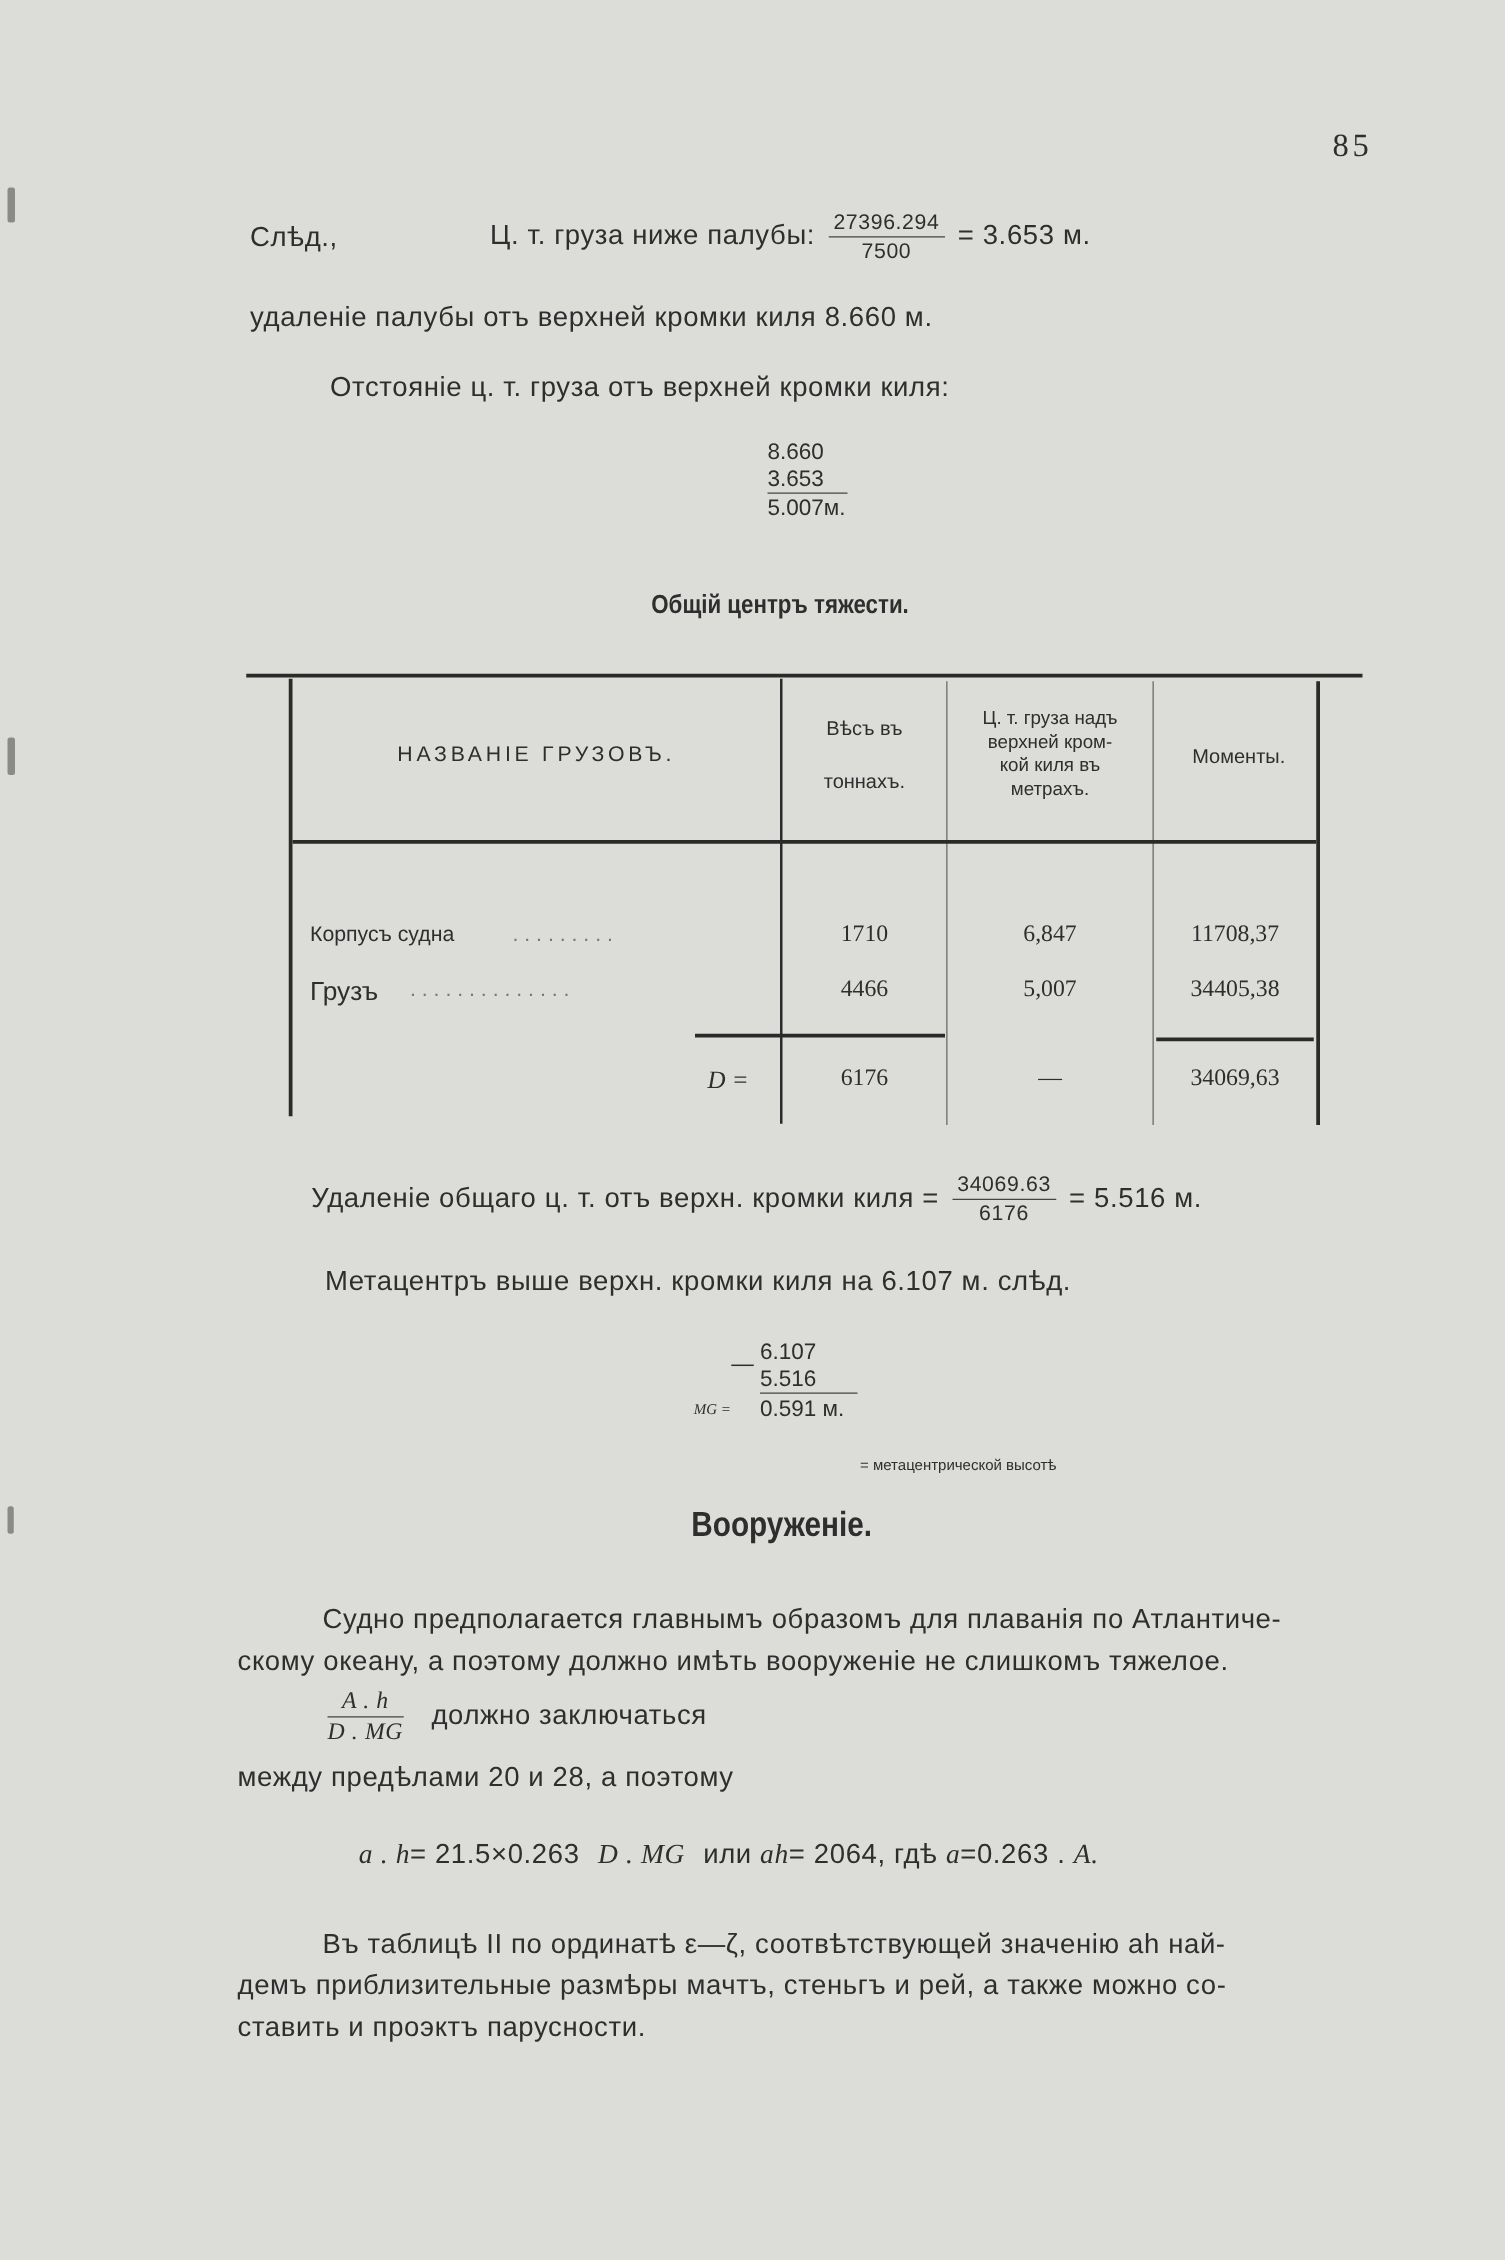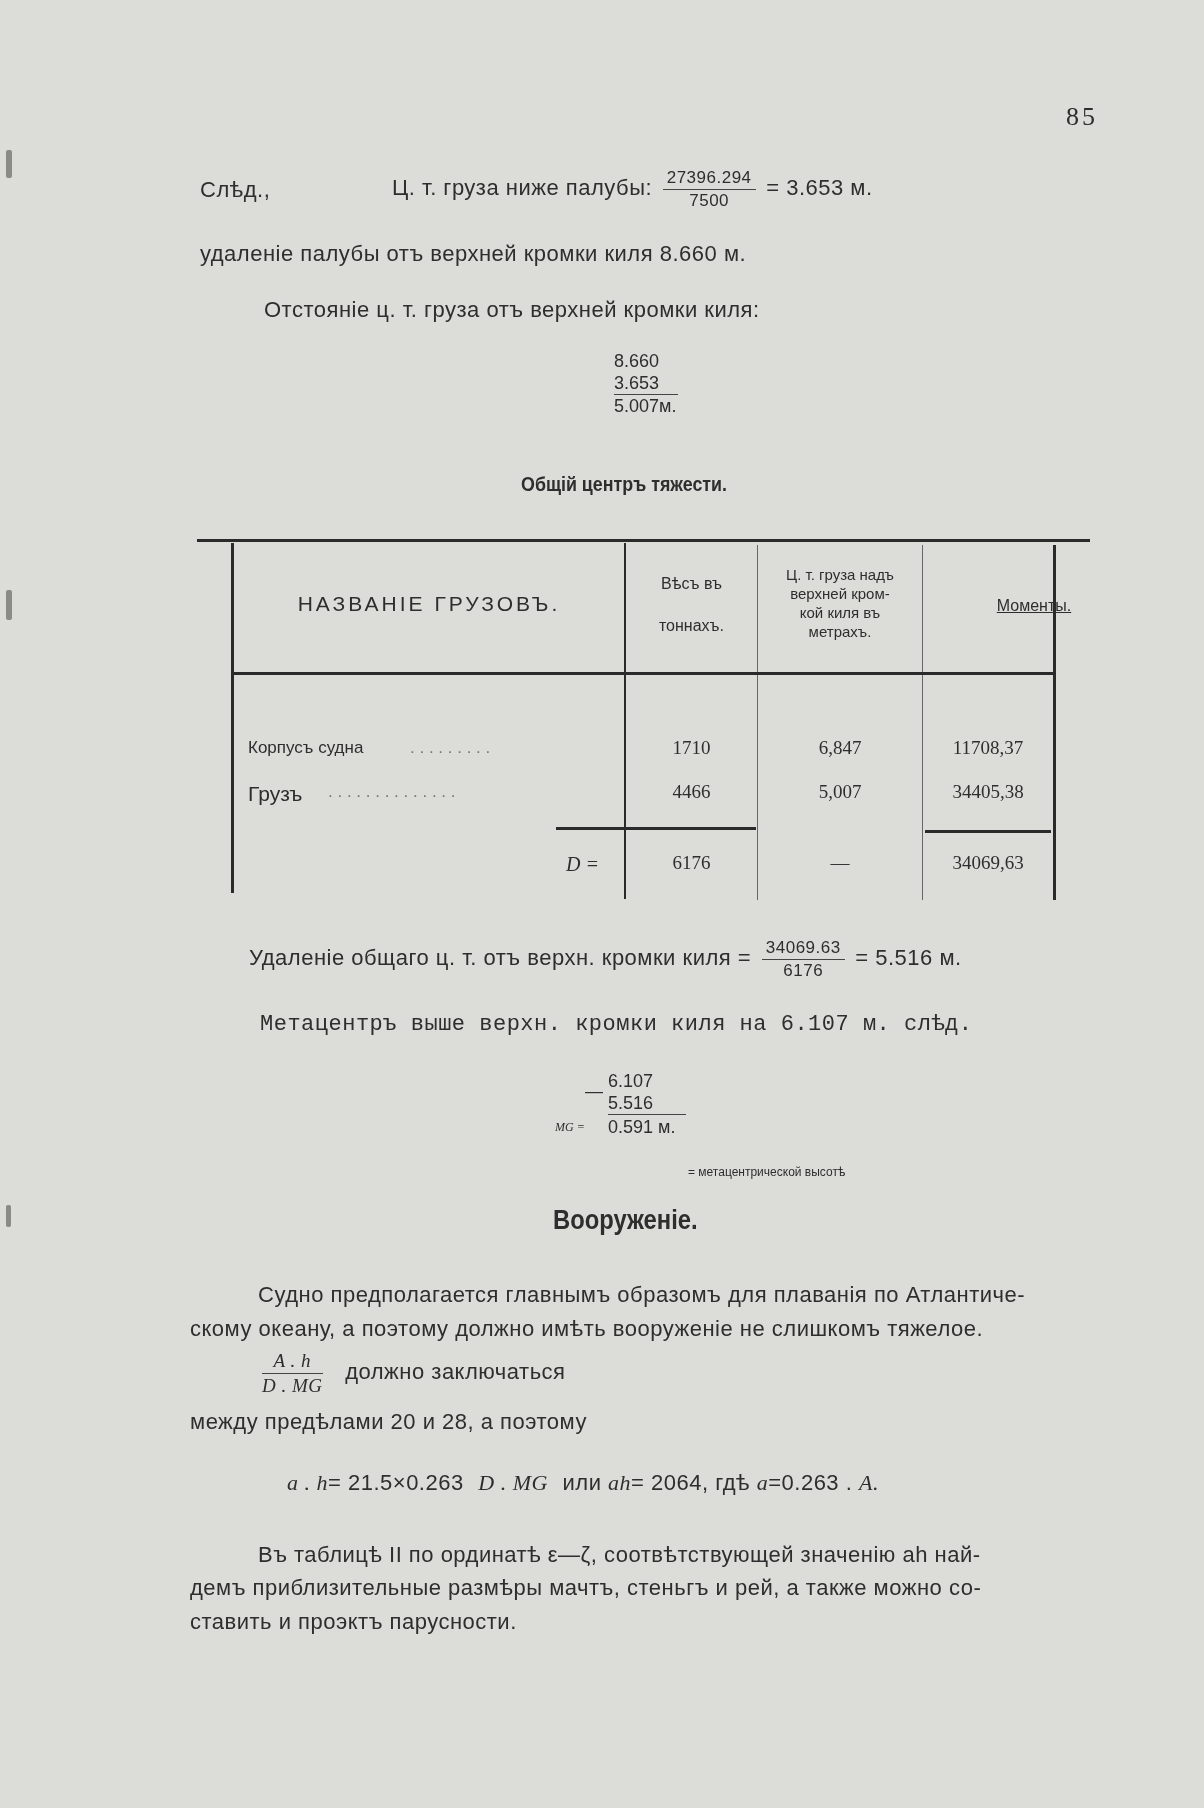--- a/index.html
+++ b/index.html
@@ -53,32 +53,32 @@
 <div class="rule" style="left:197px;top:539px;width:893px;height:3px;"></div>
 <div class="rule" style="left:231px;top:543px;width:3px;height:350px;"></div>
 <div class="rule" style="left:624px;top:543px;width:2px;height:356px;"></div>
 <div class="rule" style="left:757px;top:545px;width:1px;height:355px;background:#666;"></div>
 <div class="rule" style="left:922px;top:545px;width:1px;height:355px;background:#666;"></div>
 <div class="rule" style="left:1053px;top:545px;width:3px;height:355px;"></div>
 <div class="rule" style="left:234px;top:672px;width:819px;height:3px;"></div>
 <div class="rule" style="left:556px;top:827px;width:200px;height:3px;"></div>
 <div class="rule" style="left:925px;top:830px;width:126px;height:3px;"></div>
 
-<div class="cell" style="left:234px;top:594px;width:390px;font-size:21px;letter-spacing:3px;">НАЗВАНІЕ ГРУЗОВЪ.</div>
+<div class="cell" style="left:234px;top:594px;width:390px;font-size:17px;letter-spacing:3px;">НАЗВАНІЕ ГРУЗОВЪ.</div>
 <div class="cell" style="left:626px;top:574px;width:131px;">
   <div>Вѣсъ въ</div>
   <div style="margin-top:22px;">тоннахъ.</div>
 </div>
 <div class="cell" style="left:758px;top:565px;width:164px;font-size:15px;line-height:19px;">
   <div>Ц. т. груза надъ</div>
   <div>верхней кром-</div>
   <div>кой киля въ</div>
   <div>метрахъ.</div>
 </div>
-<div class="cell" style="left:969px;top:596px;width:130px;text-decoration:underline;">Моменты.</div>
+<div class="cell" style="left:926px;top:596px;width:130px;">Моменты.</div>
 
 <div class="abs" style="left:0;top:738px;width:1204px;">
   <span class="abs" style="left:248px;top:0;font-size:17px;">Корпусъ судна</span>
   <span class="abs" style="left:410px;top:0;font-size:17px;color:#777;">. . . . . . .   . .</span>
   <span class="cell num-cell" style="left:626px;top:0;width:131px;">1710</span>
   <span class="cell num-cell" style="left:758px;top:0;width:164px;">6,847</span>
   <span class="cell num-cell" style="left:923px;top:0;width:130px;">11708,37</span>
 </div>
 <div class="abs" style="left:0;top:782px;width:1204px;">
   <span class="abs" style="left:248px;top:0;font-size:21px;">Грузъ</span>
@@ -95,21 +95,21 @@
 </div>
 
 <div class="abs t" style="left:249px;top:938px;">
   <span>Удаленіе общаго ц. т. отъ верхн. кромки киля =</span>
   <span class="frac">
     <span class="num">34069.63</span>
     <span class="den">6176</span>
   </span>
   <span>= 5.516  м.</span>
 </div>
-<div class="abs t" style="left:260px;top:1012px;font-family:Liberation Mono, monospace;">Метацентръ выше верхн. кромки киля на 6.107 м. слѣд.</div>
+<div class="abs t" style="left:260px;top:1012px;">Метацентръ выше верхн. кромки киля на 6.107 м. слѣд.</div>
 
 <div class="abs" style="left:525px;top:1070px;font-size:18px;line-height:22px;">
   <span class="abs" style="left:60px;top:10px;">—</span>
   <div class="abs" style="left:83px;top:0;">6.107</div>
   <div class="abs" style="left:83px;top:22px;border-bottom:1.5px solid #444;width:78px;">5.516</div>
   <span class="abs it" style="left:2px;top:46px;font-size:12px;margin-left:28px;">MG =</span>
   <span class="abs" style="left:83px;top:46px;">0.591 м.</span>
   <span class="abs" style="left:163px;top:47px;font-size:12px;margin-top:44px;">= метацентрической высотѣ</span>
 </div>
 

